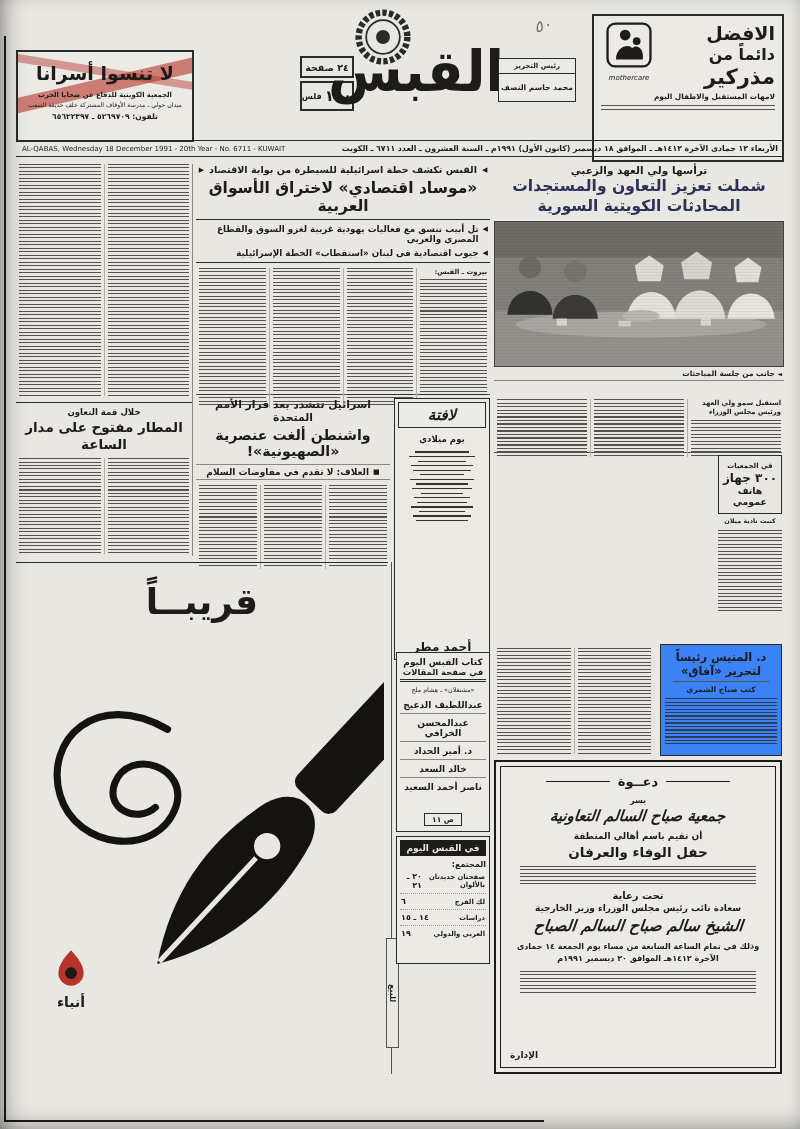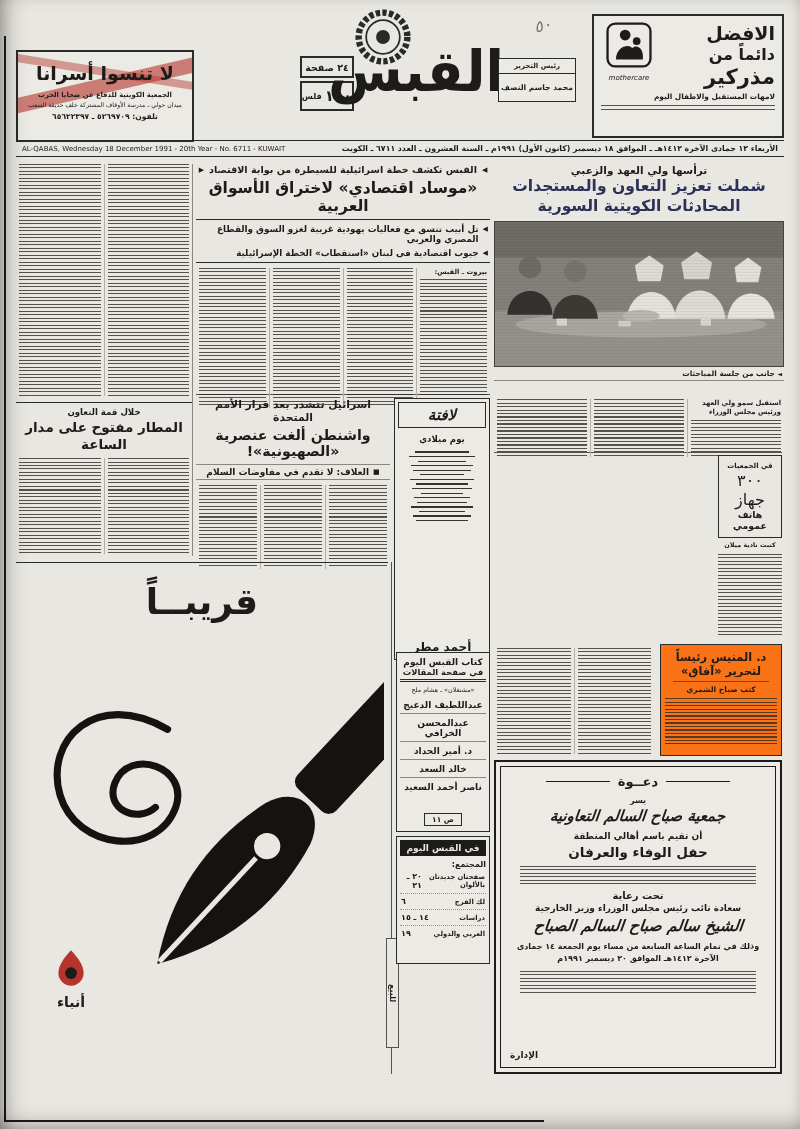--- a/index.html
+++ b/index.html
@@ -43,21 +43,21 @@
   #badge-price .num{font-size:15px;font-weight:900}
   #badge-price .unit{font-size:8px;font-weight:bold}
 
   #emblem{left:354px;top:8px;width:58px;height:58px}
   #logo{left:318px;top:44px;width:196px;height:66px;font-size:54px;font-weight:900;text-align:center;line-height:1.05;letter-spacing:-2px;transform:scaleY(1.06)}
   #editor{left:498px;top:58px;width:78px;height:44px;border:1.5px solid #2a2a28;display:flex;flex-direction:column;background:#eceae4}
   #editor .lab{font-size:7px;font-weight:bold;text-align:center;border-bottom:1px solid #2a2a28;padding:3px 0}
   #editor .nam{font-size:7.6px;font-weight:900;text-align:center;flex:1;display:flex;align-items:center;justify-content:center}
   #scribble{left:534px;top:16px;font-size:16px;color:#76726a;font-style:italic;transform:rotate(-14deg)}
 
-  #mothercare{left:592px;top:14px;width:192px;height:124px;border:2px solid #2a2a28;padding:6px 7px;display:flex;flex-direction:column;background:#eceae4}
+  #mothercare{left:592px;top:14px;width:192px;height:148px;border:2px solid #2a2a28;padding:6px 7px;display:flex;flex-direction:column;background:#eceae4}
   #mothercare .row{display:flex;gap:6px}
   #mothercare .txt{flex:1;text-align:right}
   #mothercare .t1{font-size:19px;font-weight:900}
   #mothercare .t2{font-size:16px;font-weight:900;margin-top:1px}
   #mothercare .t3{font-size:21px;font-weight:900;margin-top:1px}
   #mothercare .lg{width:56px;display:flex;flex-direction:column;align-items:center}
   #mothercare .brand{font-size:7px;font-style:italic;margin-top:2px;direction:ltr}
   #mothercare .sub{font-size:7.4px;font-weight:bold;text-align:right;margin-top:3px}
   #mothercare .foot{height:7px;margin-top:4px}
 
@@ -114,27 +114,27 @@
   #rumi{left:494px;top:455px;width:288px;height:186px;display:flex;gap:5px}
   #rumi .main{flex:1;display:flex;flex-direction:column}
   #rumi .kbox{margin:0 auto;width:82%;border:1.5px solid #2a2a28;border-right-width:6px;border-left-width:6px;font-size:10px;font-weight:900;text-align:center;padding:2px 0}
   #rumi .h{font-size:13.2px;font-weight:900;text-align:center;line-height:1.3}
   #rumi .h:first-of-type{margin-top:4px}
   #rumi .by{font-size:7.8px;font-weight:bold;text-align:right;margin:2px 4px}
   #rumi .body{height:92px;margin-top:2px}
   #rumi .aside{width:64px;display:flex;flex-direction:column}
   #rumi .brief{border:1.5px solid #2a2a28;padding:6px 2px;text-align:center}
   #rumi .brief .b1{font-size:7px;font-weight:bold}
-  #rumi .brief .b2{font-size:16px;font-weight:400;margin-top:1px}
+  #rumi .brief .b2{font-size:12px;font-weight:700;margin-top:1px}
   #rumi .brief .b3{font-size:9.4px;font-weight:900}
   #rumi .bby{font-size:6.4px;text-align:center;margin-top:3px;font-weight:bold}
   #rumi .aft{height:84px;margin-top:5px}
 
   
-  #afaq{left:660px;top:644px;width:122px;height:112px;border:1.5px solid #2a2a28;padding:5px 4px;text-align:center;background:#f97316}
+  #afaq{left:660px;top:644px;width:122px;height:112px;border:1.5px solid #2a2a28;padding:5px 4px;text-align:center;background:#3b82f6}
   #afaq .h{font-size:11.4px;font-weight:900}
   #afaq .rule{height:1px;background:#55534d;margin:3px 8px}
   #afaq .by{font-size:7.6px;font-weight:bold}
   #afaq .ft{height:46px;margin-top:4px}
   #rumi-cont{left:494px;top:648px;width:160px;height:106px}
 
   
   #invitation{left:494px;top:760px;width:288px;height:314px;border:2px solid #1d1c1a;padding:4px;background:#eceae4}
   #invitation .inner{border:1px solid #1d1c1a;height:100%;padding:7px 9px;display:flex;flex-direction:column;align-items:center;text-align:center}
   #invitation .band{display:flex;align-items:center;gap:8px;width:72%}

